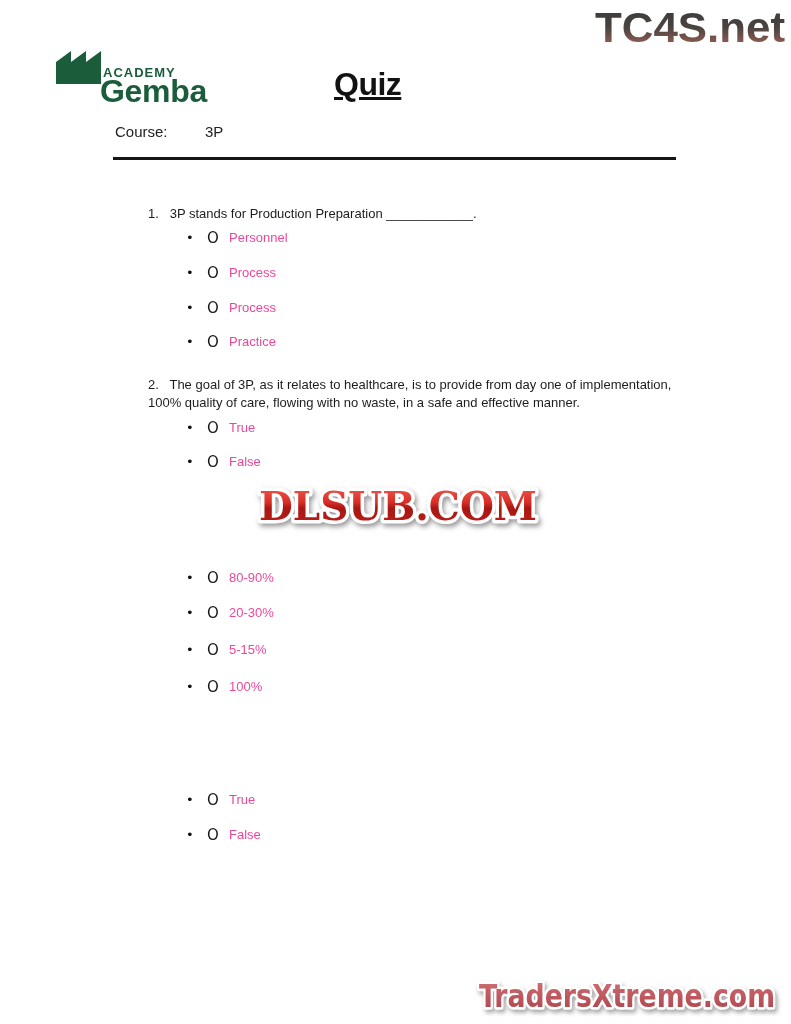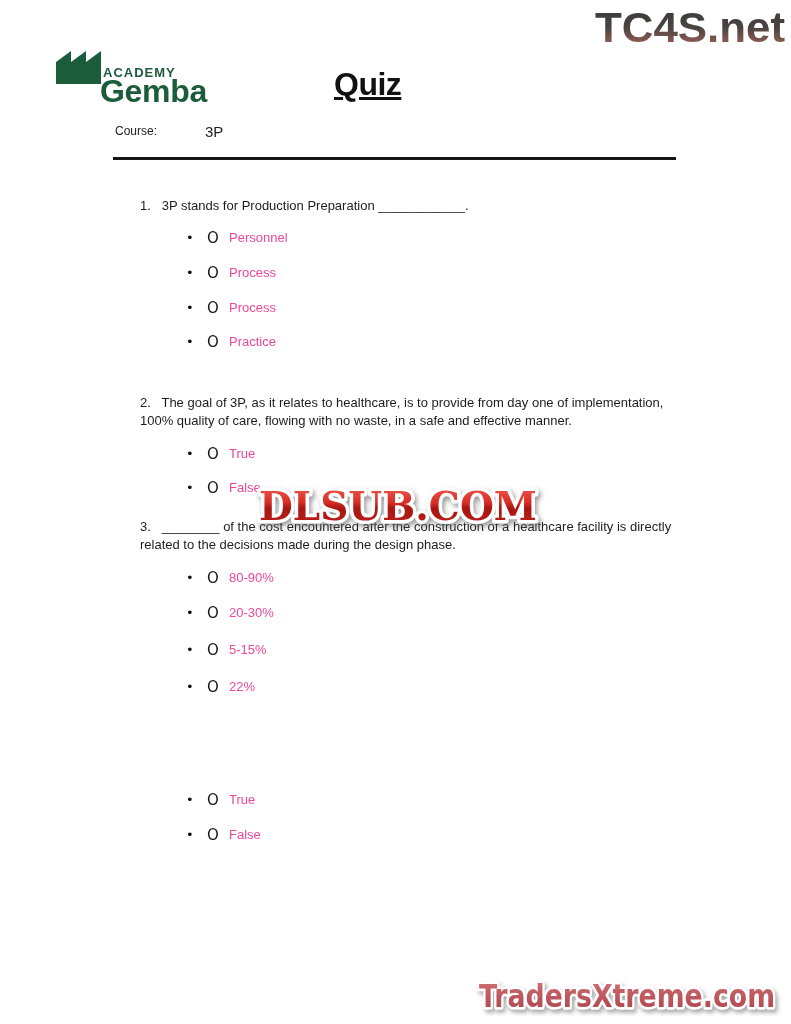--- a/index.html
+++ b/index.html
@@ -19,27 +19,27 @@
   }
   .logo-sub{
     position:absolute;left:103px;top:66px;
     font-size:13px;font-weight:bold;color:#1b5c3b;letter-spacing:1px;line-height:13px;
   }
   .page-title{
     position:absolute;left:334px;top:45px;
     font-size:32px;font-weight:bold;color:#121212;letter-spacing:-0.5px;line-height:36px;text-decoration:underline;
   }
   
-  .course-label{position:absolute;left:115px;top:122px;font-size:12px;color:#222;line-height:19px;}
+  .course-label{position:absolute;left:115px;top:122px;font-size:15px;color:#222;line-height:19px;}
   .course-value{position:absolute;left:205px;top:122px;font-size:15px;color:#222;line-height:19px;}
   .divider{position:absolute;left:113px;top:157px;width:563px;height:2.5px;background:#161616;}
   
   .q{position:absolute;left:140px;width:585px;}
   .qtext{
-    margin:0;font-size:13px;line-height:18px;color:#1d1d1d;
+    margin:8px;font-size:13px;line-height:18px;color:#1d1d1d;
     white-space:pre-wrap;
   }
   .opt{
     position:absolute;left:46px;height:18px;
     display:flex;align-items:center;white-space:nowrap;
   }
   .bullet{
     width:21px;font-size:13px;color:#111;line-height:18px;
     font-family:"DejaVu Sans",sans-serif;
   }
@@ -120,21 +120,21 @@
       <span class="radio">O</span>
       <span class="optlabel">Process</span>
     </div>
     <div class="opt" style="top:136px">
       <span class="bullet">•</span>
       <span class="radio">O</span>
       <span class="optlabel">Practice</span>
     </div>
   </section>
 
-  <section class="q" style="top:394px;height:110px">
+  <section class="q" style="top:368px;height:110px">
     <p class="qtext">2.   The goal of 3P, as it relates to healthcare, is to provide from day one of implementation,
 100% quality of care, flowing with no waste, in a safe and effective manner.</p>
     <div class="opt" style="top:51px">
       <span class="bullet">•</span>
       <span class="radio">O</span>
       <span class="optlabel">True</span>
     </div>
     <div class="opt" style="top:85px">
       <span class="bullet">•</span>
       <span class="radio">O</span>
@@ -148,41 +148,39 @@
         <stop offset="0%" stop-color="#ef6157"></stop>
         <stop offset="42%" stop-color="#d92e26"></stop>
         <stop offset="55%" stop-color="#a81713"></stop>
         <stop offset="100%" stop-color="#c01f1a"></stop>
       </linearGradient>
     </defs>
     <text x="150" y="43" text-anchor="middle" textLength="278" lengthAdjust="spacingAndGlyphs" fill="url(#gradDL)">DLSUB.COM</text>
   </svg>
 
   <section class="q" style="top:518px;height:185px">
-    <p class="qtext">3.   ________ of the cost encountered after the construction of a healthcare facility is directly
-related to the decisions made during the design phase.</p>
     <div class="opt" style="top:51px">
       <span class="bullet">•</span>
       <span class="radio">O</span>
       <span class="optlabel">80-90%</span>
     </div>
     <div class="opt" style="top:86px">
       <span class="bullet">•</span>
       <span class="radio">O</span>
       <span class="optlabel">20-30%</span>
     </div>
     <div class="opt" style="top:123px">
       <span class="bullet">•</span>
       <span class="radio">O</span>
       <span class="optlabel">5-15%</span>
     </div>
     <div class="opt" style="top:160px">
       <span class="bullet">•</span>
       <span class="radio">O</span>
-      <span class="optlabel">22%</span>
+      <span class="optlabel">100%</span>
     </div>
   </section>
 
   <section class="q" style="top:736px;height:115px">
     <div class="opt" style="top:55px">
       <span class="bullet">•</span>
       <span class="radio">O</span>
       <span class="optlabel">True</span>
     </div>
     <div class="opt" style="top:90px">

